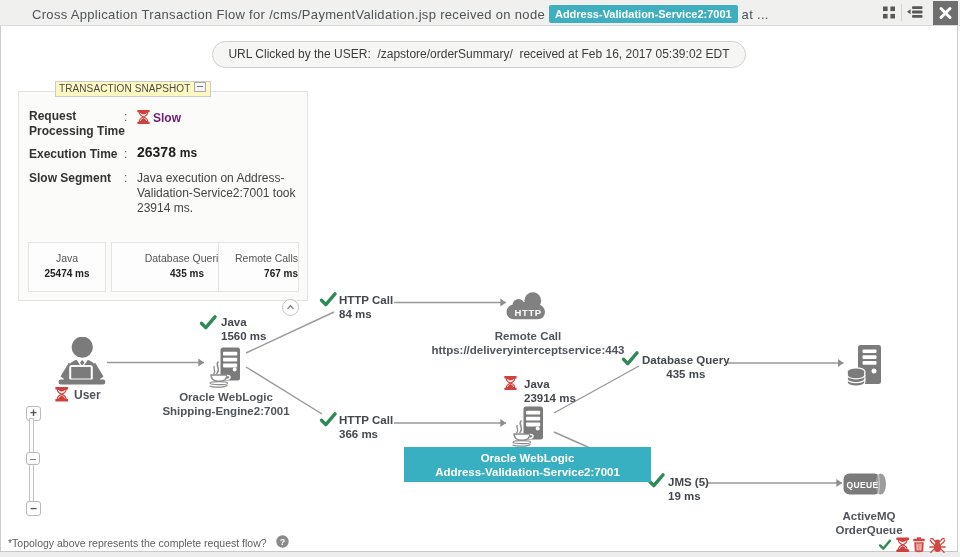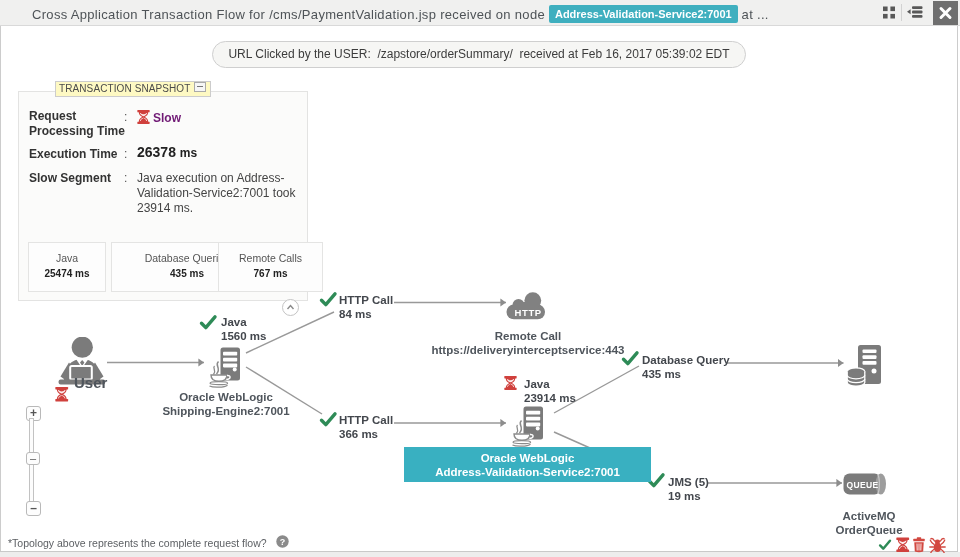--- a/index.html
+++ b/index.html
@@ -90,21 +90,21 @@
   <div class="scolon" style="left:124px;top:171px;">:</div>
   <div class="sval" style="left:137px;top:171px;line-height:15px;">Java execution on Address-<br>Validation-Service2:7001 took<br>23914 ms.</div>
   <div class="tbox" style="left:28px;top:242px;width:78px;height:50px;">
       <div class="l1">Java</div>
       <div class="l2">25474 ms</div>
     </div>
   <div class="tbox" style="left:111px;top:242px;width:128px;height:50px;padding-left:24px;">
       <div class="l1">Database Queries</div>
       <div class="l2">435 ms</div>
     </div>
-  <div class="tbox" style="left:218px;top:242px;width:105px;height:50px;">
+  <div class="tbox" style="left:218px;top:242px;width:81px;height:50px;text-align:right;">
       <div class="l1">Remote Calls</div>
       <div class="l2">767 ms</div>
     </div>
   <div class="chev"><svg width="15" height="15" viewBox="0 0 15 15">
         <path d="M4.5,9 L7.5,5.5 L10.5,9" fill="none" stroke="#8a8a8a" stroke-width="1.4"></path>
       </svg></div>
 
   <svg class="abs" style="left:0;top:0" width="960" height="557" viewBox="0 0 960 557">
     <defs>
       <g id="hg">
@@ -232,29 +232,29 @@
       <path d="M28.7,10 L32.2,10"></path>
       <path d="M20.8,12.5 C19.3,13.5 18.3,14.3 17.8,15.7"></path>
       <path d="M28.2,12.5 C29.7,13.5 30.7,14.3 31.2,15.7"></path>
     </g>
     <g fill="#d24840">
       <ellipse cx="24.5" cy="4.6" rx="2.7" ry="2.1"></ellipse>
       <ellipse cx="24.5" cy="10.2" rx="3.9" ry="4.9"></ellipse>
     </g>
   </svg>
 
-  <div class="nlabel" style="left:74px;top:376px;font-size:15px;">User</div>
+  <div class="nlabel" style="left:74px;top:389px;font-size:12px;">User</div>
   <div class="nlabel" style="left:146px;top:391px;width:160px;">Oracle WebLogic<br>Shipping-Engine2:7001</div>
   <div class="elabel" style="left:221px;top:316px;">Java<br>1560 ms</div>
   <div class="elabel" style="left:339px;top:294px;">HTTP Call<br>84 ms</div>
   <div class="nlabel" style="left:428px;top:330px;width:200px;">Remote Call<br>https://deliveryinterceptservice:443</div>
   <div class="elabel" style="left:339px;top:414px;">HTTP Call<br>366 ms</div>
   <div class="elabel" style="left:524px;top:378px;">Java<br>23914 ms</div>
   <div class="teal">Oracle WebLogic<br>Address-Validation-Service2:7001</div>
-  <div class="elabel" style="left:642px;top:354px;">Database Query<br>435 ms</div>
+  <div class="elabel" style="left:642px;top:354px;text-align:center;">Database Query<br>435 ms</div>
   <div class="elabel" style="left:668px;top:476px;">JMS (5)<br>19 ms</div>
   <div class="nlabel" style="left:789px;top:510px;width:160px;">ActiveMQ<br>OrderQueue</div>
 
   <div class="zbtn" style="left:26px;top:406px;">+</div>
   <div class="ztrack"></div>
   <div class="zhandle">–</div>
   <div class="zbtn" style="left:26px;top:501px;">–</div>
 
   <div class="foot">*Topology above represents the complete request flow? </div>
   <svg class="abs" style="left:276px;top:535px" width="13" height="13" viewBox="0 0 13 13">

